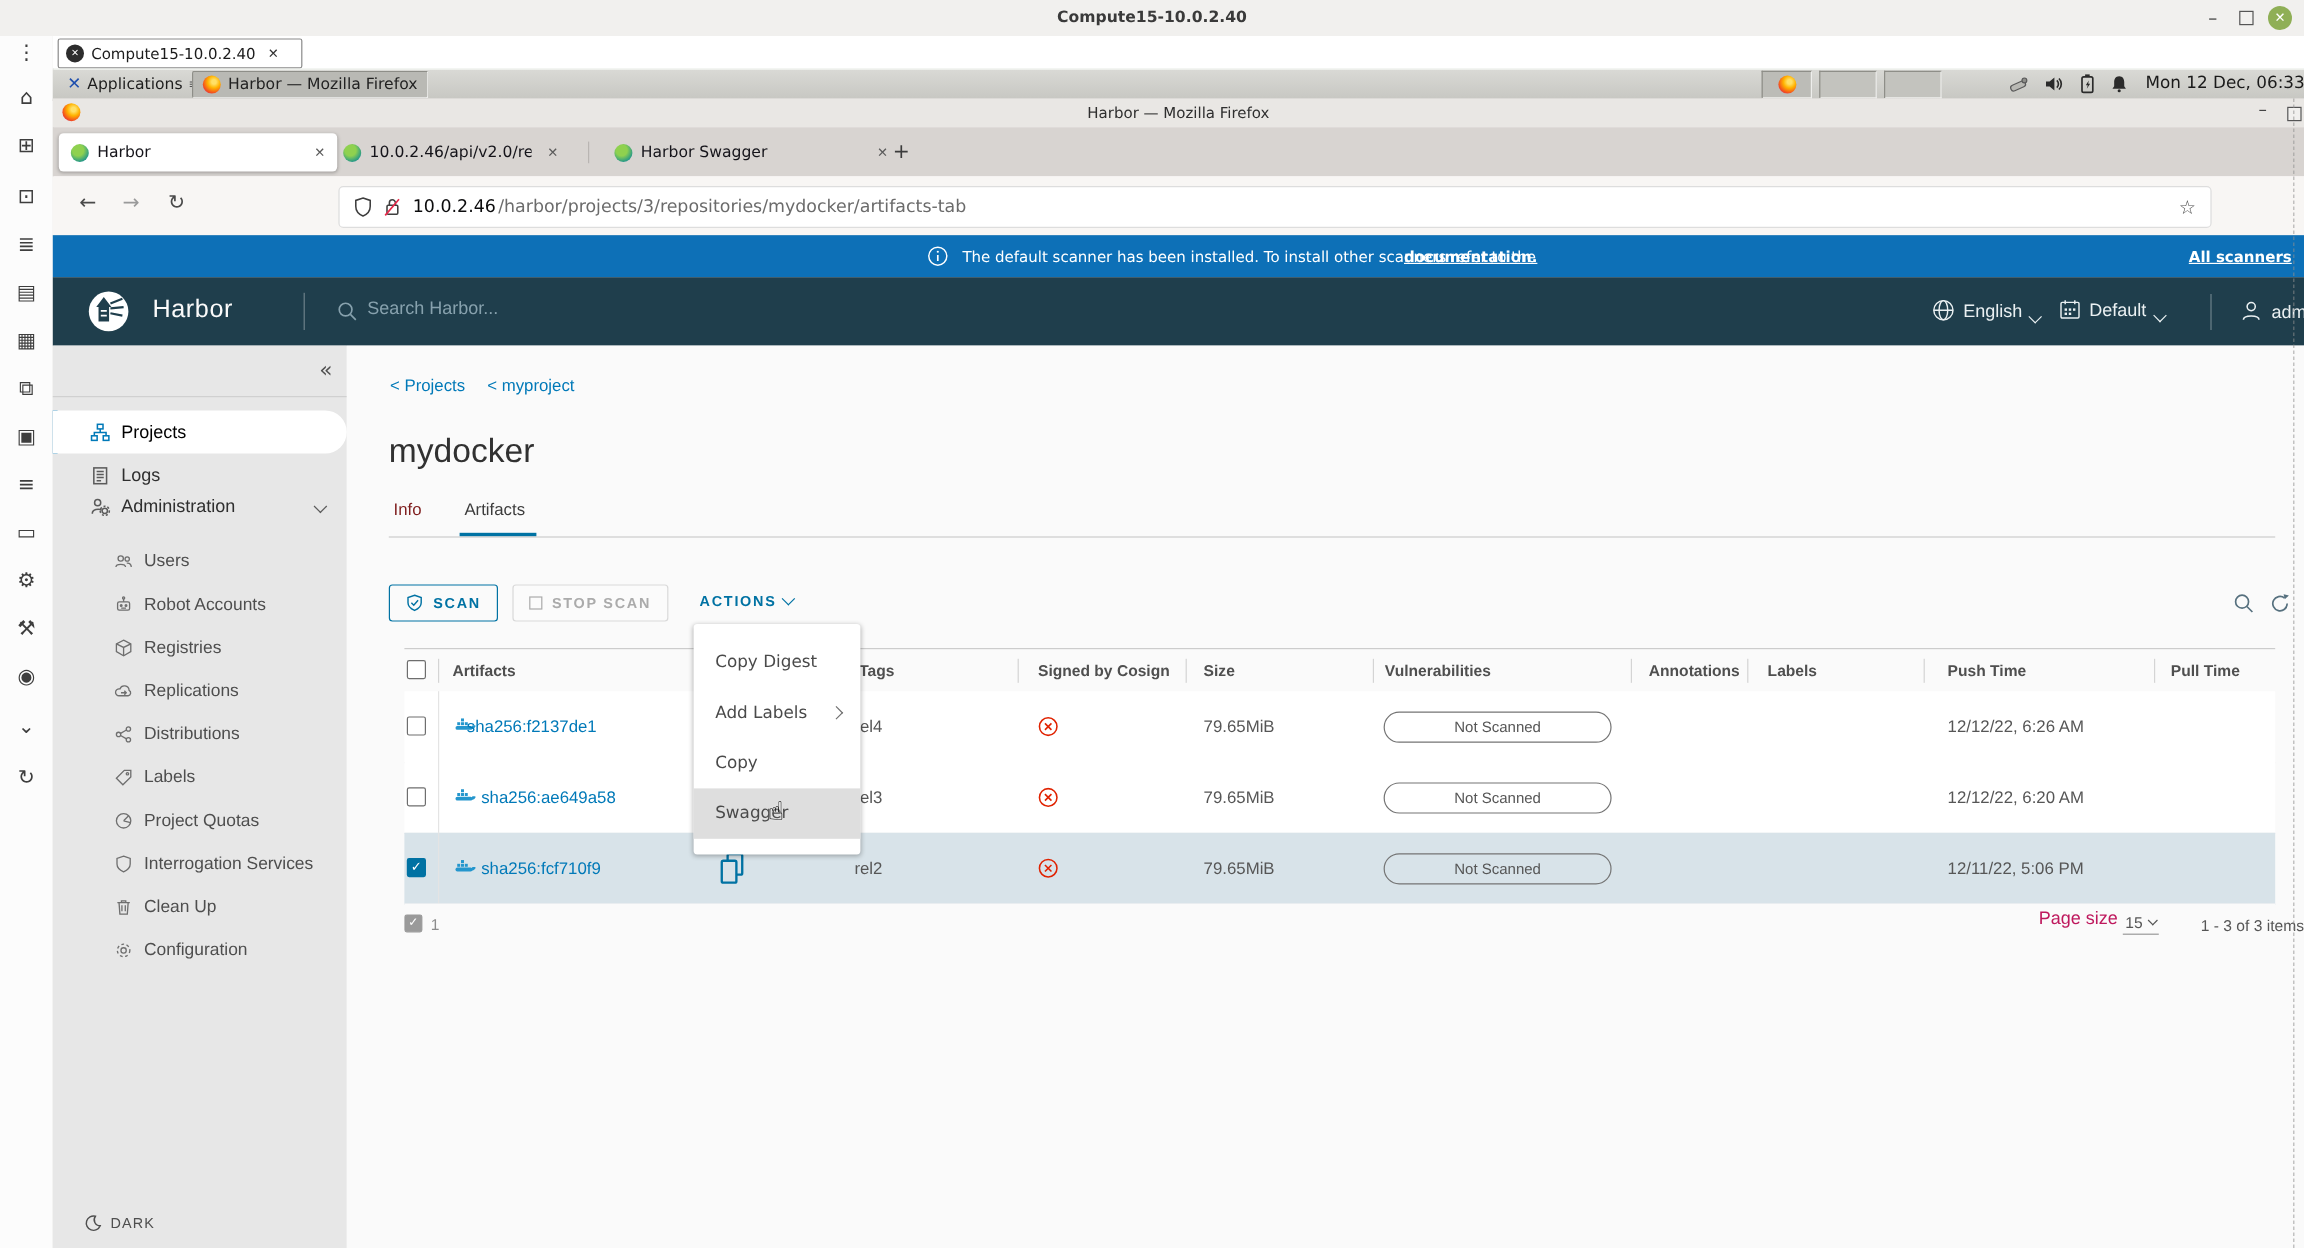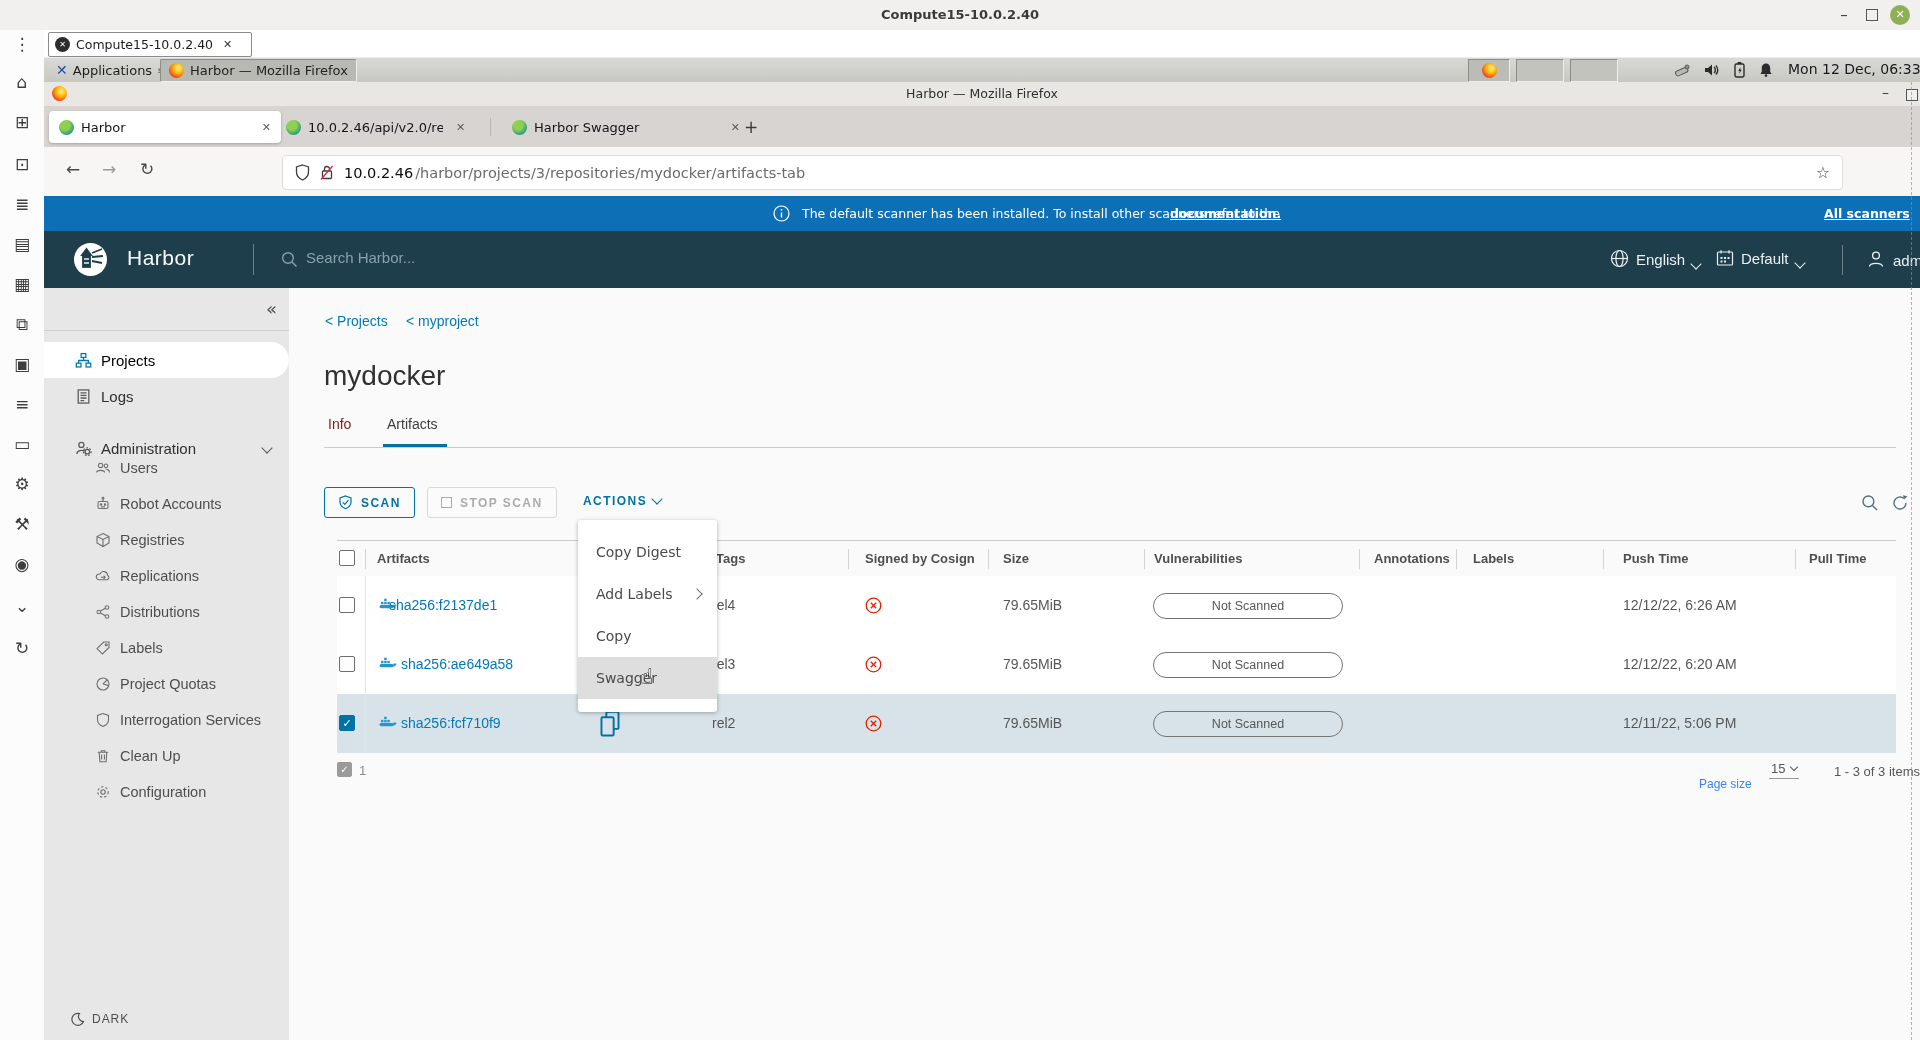--- a/index.html
+++ b/index.html
@@ -325,21 +325,21 @@
   <div class="abs nav-item" style="top:90px">
     <svg width="17" height="17" viewBox="0 0 16 16">
       <g fill="none" stroke="#5b5b5b" stroke-width="1.2">
         <rect x="3" y="1.8" width="10" height="12.4"></rect>
           <path d="M5.2 4.6 h5.6 M5.2 7 h5.6 M5.2 9.4 h5.6 M5.2 11.8 h3.5"></path>
       </g>
     </svg>
     <span>Logs</span>
   </div>
 
-  <div class="abs nav-item" style="top:142px">
+  <div class="abs nav-item" style="top:116px">
     <svg width="17" height="17" viewBox="0 0 16 16">
       <g fill="none" stroke="#5b5b5b" stroke-width="1.2">
         <circle cx="6" cy="4.6" r="2.4"></circle>
           <path d="M1.8 13.2 c0-3.4 5.2-4.2 7.2-2.6"></path>
           <circle cx="11.6" cy="11" r="2.1"></circle>
           <circle cx="11.6" cy="11" r="3.6" stroke-dasharray="1.6 1.5"></circle>
       </g>
     </svg>
     <span>Administration</span>
     <span class="chev down" style="position:absolute;right:18px;top:14px;color:#5b5b5b"></span>
@@ -584,21 +584,21 @@
         <line x1="11.2" y1="5.8" x2="5.8" y2="11.2" stroke="#e02200" stroke-width="1.3"></line>
     </svg>
     <span class="cell" style="left:666px;top:21px">79.65MiB</span>
     <div class="pill" style="left:816px;top:17px">Not Scanned</div>
     <span class="cell" style="left:1286px;top:21px">12/11/22, 5:06 PM</span>
   </div>
 
   <div class="abs footerbar">
     <div class="cb gray abs" style="left:0px;top:9px">✓</div>
     <span class="abs" style="left:22px;top:10px;font-size:13px;color:#8c8c8c">1</span>
-    <span class="abs" style="left:1362px;top:24px;font-size:12px;color:#3b82f6">Page size</span>
+    <span class="abs" style="left:1362px;top:4px;font-size:15px;color:#be185d">Page size</span>
     <div class="abs pgsize-select" style="left:1432px;top:8px">
       <span>15</span>
       <span class="chev down" style="width:5px;height:5px;margin-top:-3px;color:#565656"></span>
     </div>
     <span class="abs" style="left:1497px;top:11px;font-size:13px;color:#565656;white-space:nowrap">1 - 3 of 3 items</span>
   </div>
 </div>
 
 <div class="abs menu">
   <div class="menu-item">Copy Digest</div>

